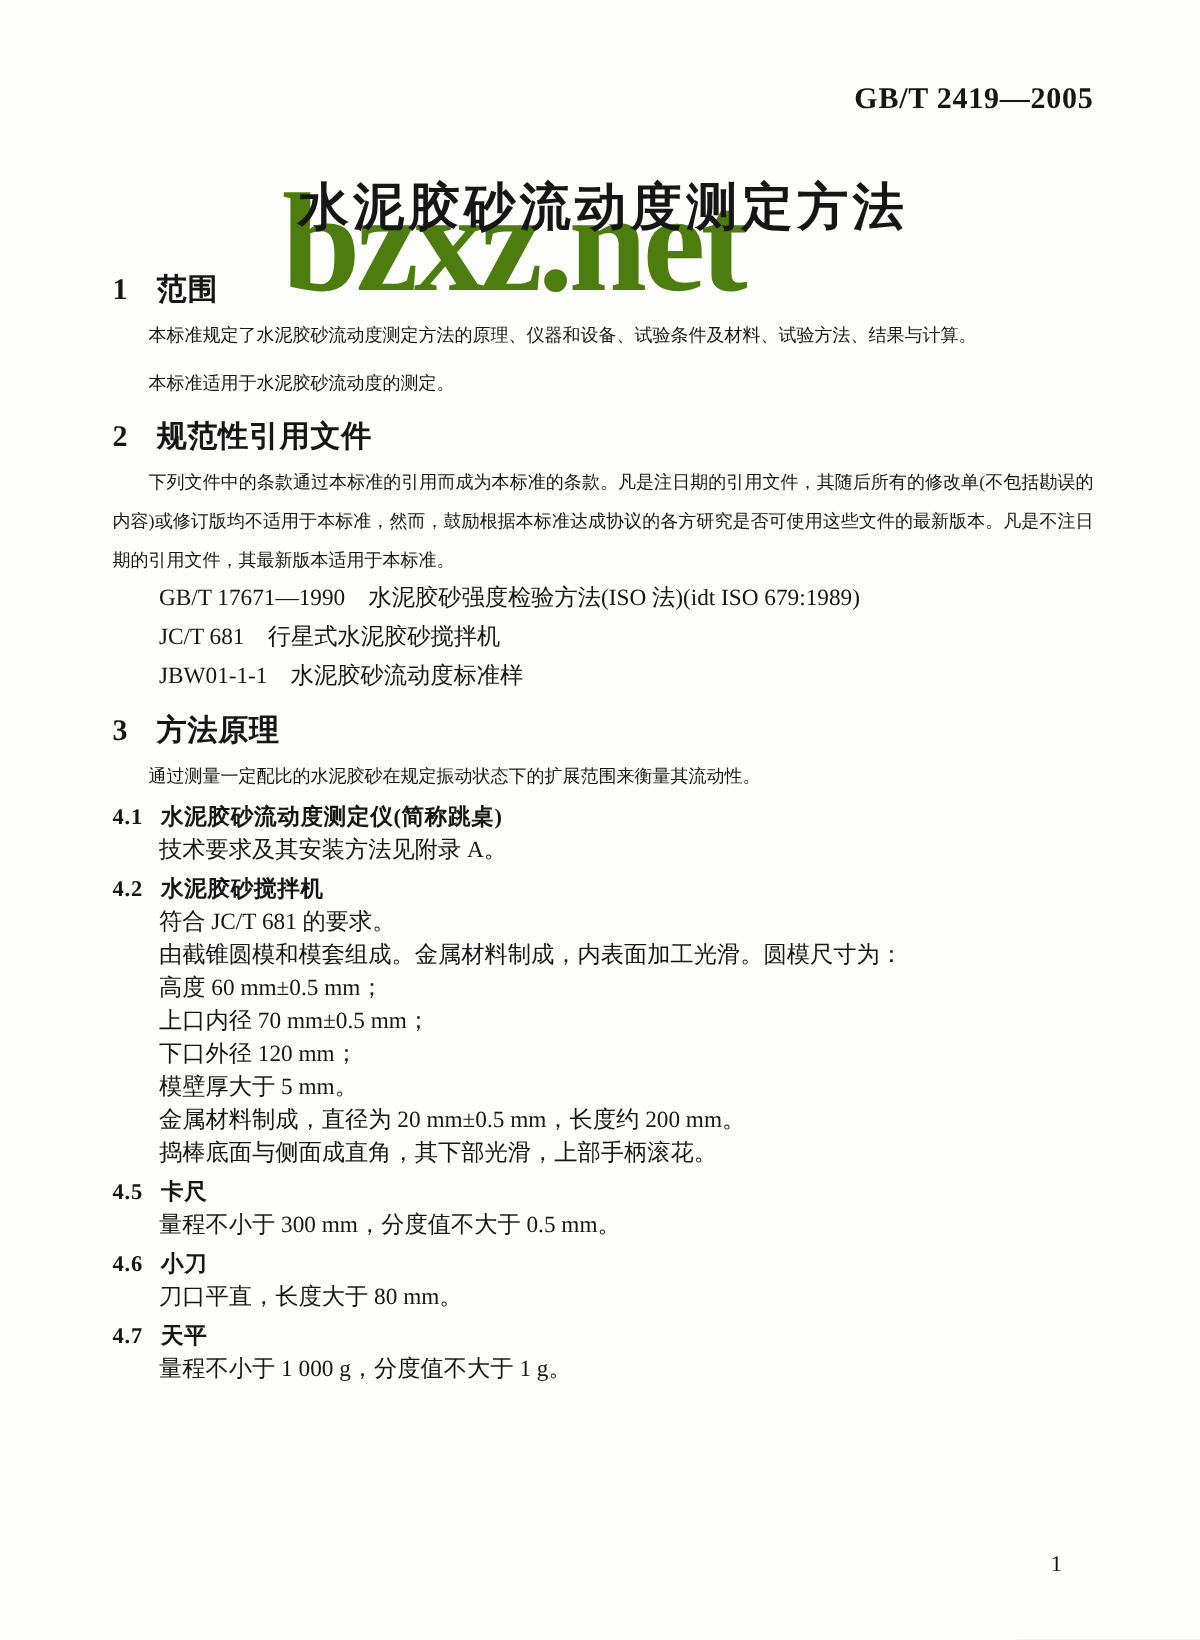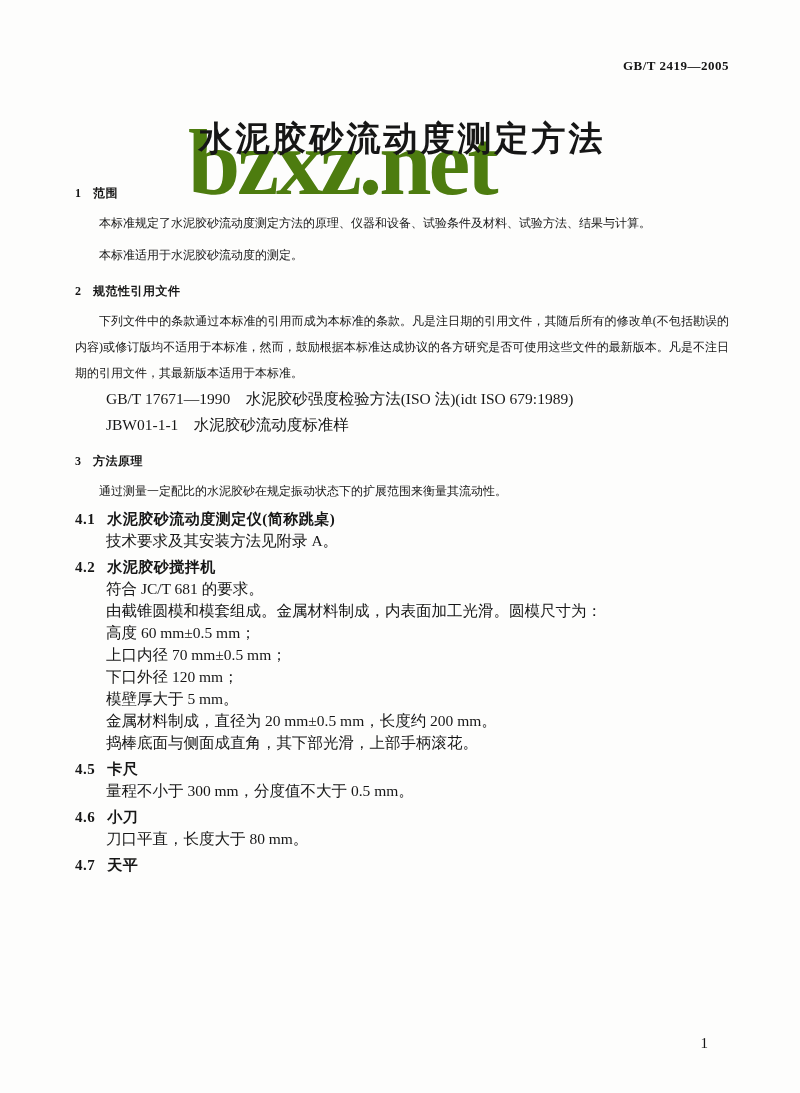--- a/index.html
+++ b/index.html
@@ -10,29 +10,29 @@
     color:#161616;overflow:hidden;
   }
   .watermark{
     position:absolute;left:188px;top:112px;z-index:0;
     font-family:Liberation Serif, serif;
     font-weight:bold;font-size:94px;line-height:100px;
     color:#4d7c0f;letter-spacing:-3px;user-select:none;
   }
   .content{position:relative;z-index:1;padding:56px 71px 0 75px;}
   .std-number{
-    text-align:right;font-weight:bold;font-size:13px;
+    text-align:right;font-weight:bold;font-size:20px;
     letter-spacing:0.5px;line-height:20px;
   }
   .doc-title{
     text-align:center;font-size:34px;font-weight:bold;
     letter-spacing:3px;margin:46px 0 1px;line-height:34px;
   }
   .sec-heading{
-    font-size:12px;font-weight:bold;line-height:22px;
+    font-size:20px;font-weight:bold;line-height:22px;
     margin:12px 0 6px;letter-spacing:0.5px;
   }
   .sec-heading:first-of-type{margin-top:26px;}
   .sec-num{display:inline-block;margin-right:0.95em;}
   .para{
     margin:6px 0 0;font-size:12px;line-height:26px;
     text-indent:2em;text-align:justify;
   }
   .ref-line{
     font-size:15.5px;line-height:26px;text-indent:2em;
@@ -63,20 +63,21 @@
 
     <h1 class="doc-title">水泥胶砂流动度测定方法</h1>
 
     <h2 class="sec-heading"><span class="sec-num">1</span><span>范围</span></h2>
     <p class="para">本标准规定了水泥胶砂流动度测定方法的原理、仪器和设备、试验条件及材料、试验方法、结果与计算。</p>
     <p class="para">本标准适用于水泥胶砂流动度的测定。</p>
 
     <h2 class="sec-heading"><span class="sec-num">2</span><span>规范性引用文件</span></h2>
     <p class="para">下列文件中的条款通过本标准的引用而成为本标准的条款。凡是注日期的引用文件，其随后所有的修改单(不包括勘误的内容)或修订版均不适用于本标准，然而，鼓励根据本标准达成协议的各方研究是否可使用这些文件的最新版本。凡是不注日期的引用文件，其最新版本适用于本标准。</p>
     <div class="ref-line">GB/T 17671—1990　水泥胶砂强度检验方法(ISO 法)(idt ISO 679:1989)</div>
+    <div class="ref-line">JC/T 681　行星式水泥胶砂搅拌机</div>
     <div class="ref-line">JBW01-1-1　水泥胶砂流动度标准样</div>
 
     <h2 class="sec-heading"><span class="sec-num">3</span><span>方法原理</span></h2>
     <p class="para">通过测量一定配比的水泥胶砂在规定振动状态下的扩展范围来衡量其流动性。</p>
 
 
     <h3 class="sub-heading"><span class="sub-num">4.1</span><span>水泥胶砂流动度测定仪(简称跳桌)</span></h3>
     <div class="sub-line">技术要求及其安装方法见附录 A。</div>
 
     <h3 class="sub-heading"><span class="sub-num">4.2</span><span>水泥胶砂搅拌机</span></h3>
@@ -91,18 +92,19 @@
     <div class="sub-line">金属材料制成，直径为 20 mm±0.5 mm，长度约 200 mm。</div>
     <div class="sub-line">捣棒底面与侧面成直角，其下部光滑，上部手柄滚花。</div>
 
     <h3 class="sub-heading"><span class="sub-num">4.5</span><span>卡尺</span></h3>
     <div class="sub-line">量程不小于 300 mm，分度值不大于 0.5 mm。</div>
 
     <h3 class="sub-heading"><span class="sub-num">4.6</span><span>小刀</span></h3>
     <div class="sub-line">刀口平直，长度大于 80 mm。</div>
 
     <h3 class="sub-heading"><span class="sub-num">4.7</span><span>天平</span></h3>
+    <div class="sub-line">量程不小于 1 000 g，分度值不大于 1 g。</div>
 
   </div>
 
   <div class="page-number">1</div>
 
 </div>
 
 </body></html>

